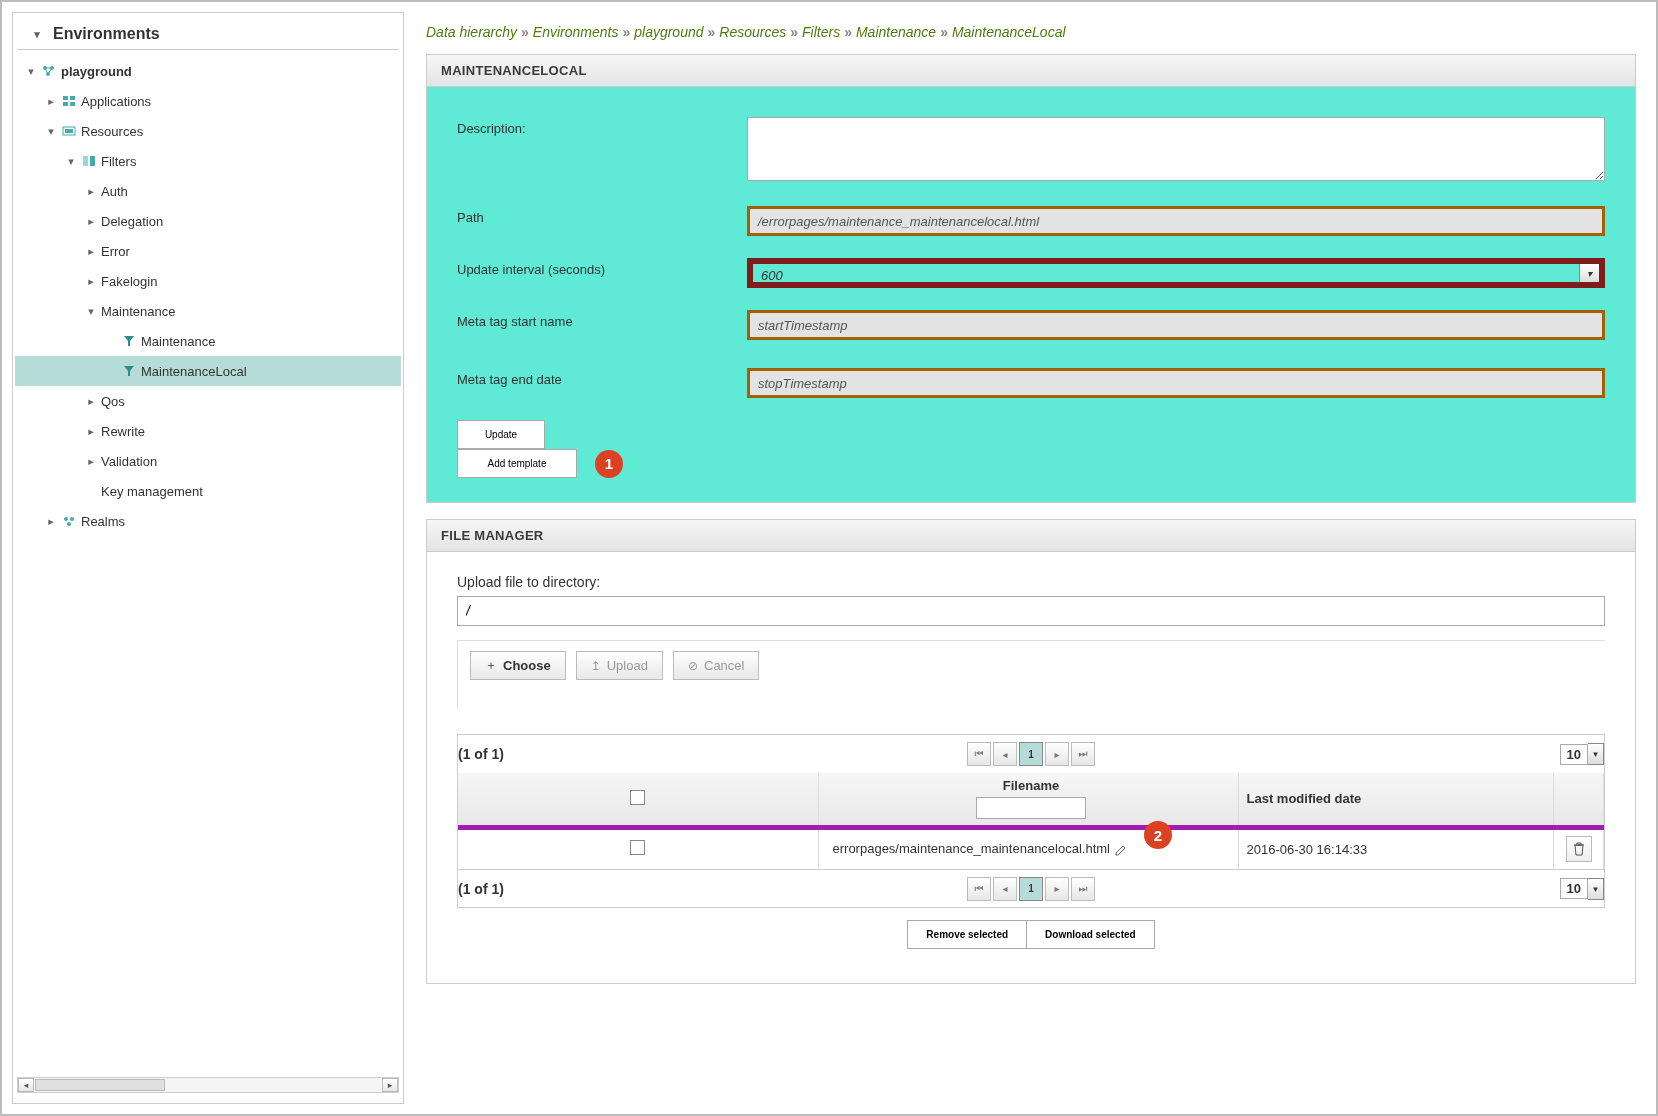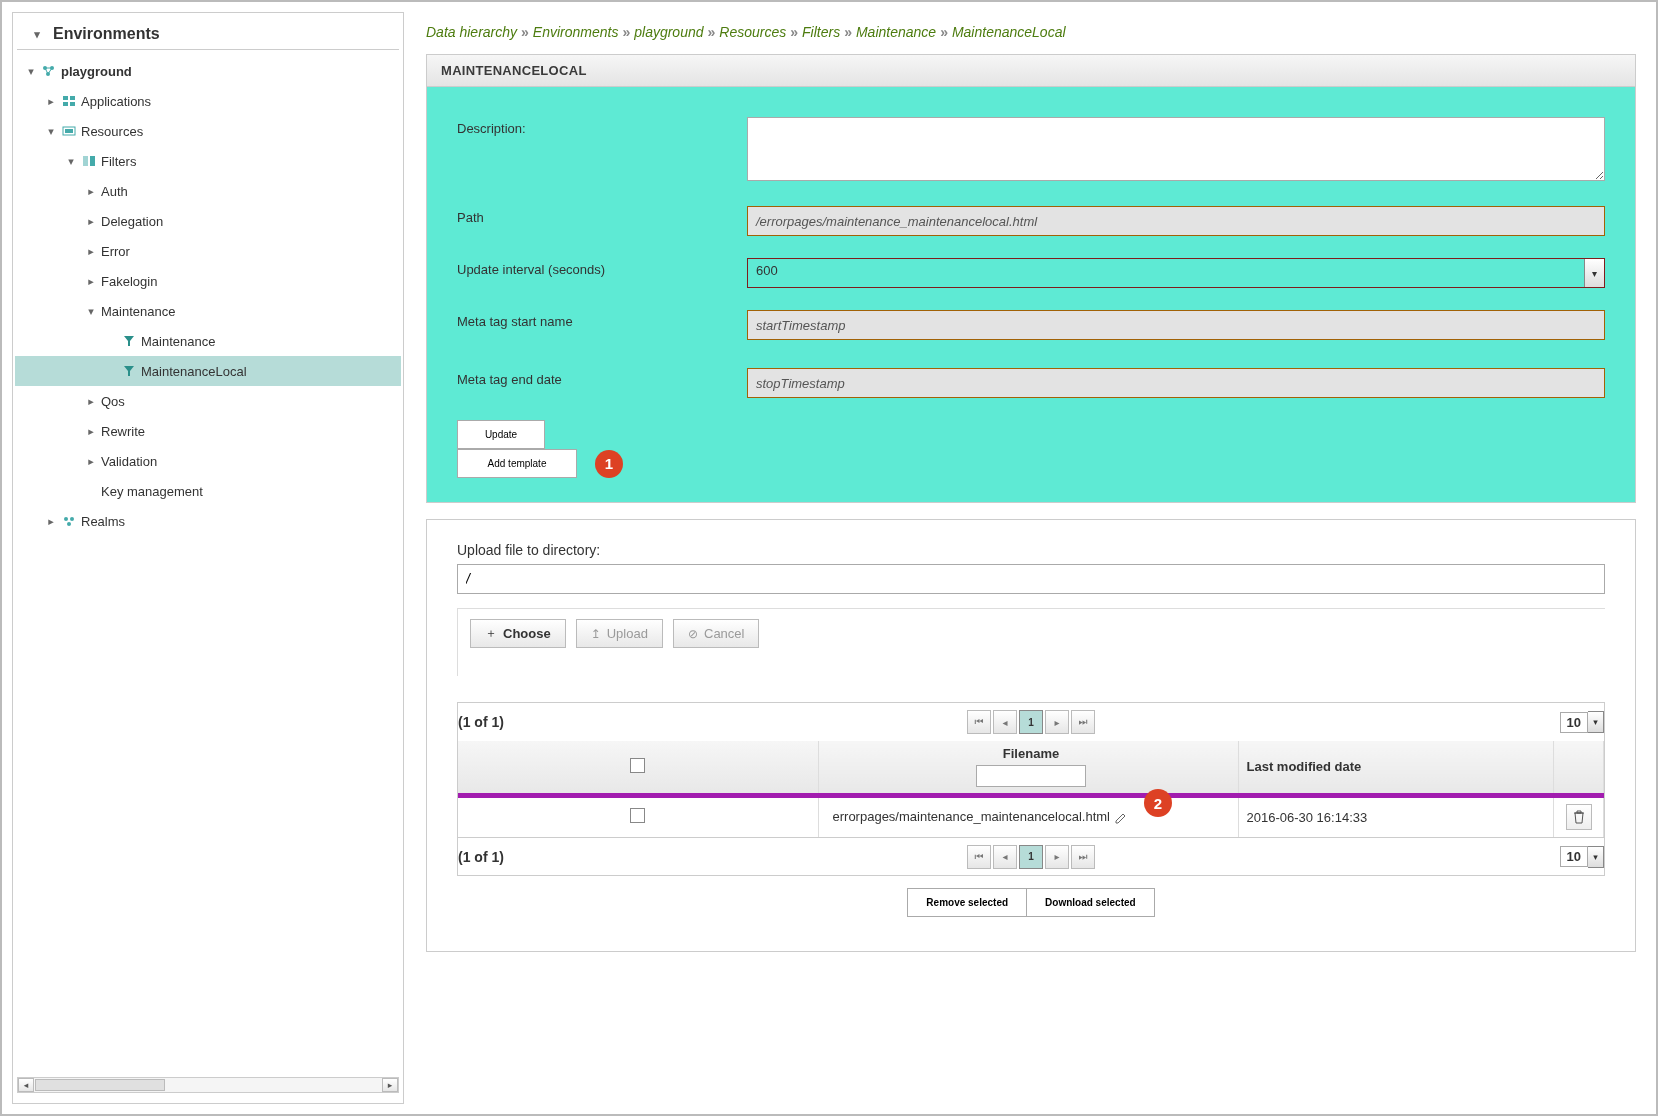--- a/index.html
+++ b/index.html
@@ -27,22 +27,22 @@
 
 .panel { border: 1px solid #ccc; margin-bottom: 16px; }
 .panel-header { background: linear-gradient(#f6f6f6, #e4e4e4); border-bottom: 1px solid #ccc; padding: 8px 14px; font-weight: bold; font-size: 13px; letter-spacing: 0.3px; color: #3a3a3a;}
 .panel-body { background: #5eead4; padding: 30px 30px 24px 30px; }
 
 .form-row { display: flex; align-items: flex-start; margin-bottom: 22px; }
 .form-row.compact { margin-bottom: 28px; }
 .form-label { width: 290px; padding-top: 4px; font-size: 13px; color: #333; }
 .form-field { flex: 1; }
 textarea.f-input { width: 100%; height: 64px; border: 1px solid #aaa; resize: both; padding: 4px; font-family: inherit; font-size: 13px; }
-.readonly { width: 100%; height: 30px; background: #e3e3e3; border: 1px solid #a16207; padding: 4px 8px; font-style: italic; color: #555; display:flex; align-items:center; font-size: 13px;}
-.select-wrap { width: 100%; height: 30px; border: 1px solid #7f1d1d; display: flex; color:#333;gap:40px;}
+.readonly { width: 100%; height: 30px; background: #e3e3e3; border: 3px solid #a16207; padding: 4px 8px; font-style: italic; color: #555; display:flex; align-items:center; font-size: 13px;}
+.select-wrap { width: 100%; height: 30px; border: 6px solid #7f1d1d; display: flex; font-style: italic; color:#333;gap:40px;}
 .select-wrap .val { flex:1; padding: 4px 8px; }
 .select-wrap .dd { width: 20px; border-left: 1px solid #888; background: linear-gradient(#fff,#ddd); display:flex; align-items:center; justify-content:center; font-size:10px; }
 
 .btn { border: 1px solid #aaa; background: #fff; padding: 8px 16px; font-size: 10px; cursor: pointer; }
 .btn-row { display: flex; gap: 0; flex-direction: column; align-items: flex-start; }
 .btn-row .btn { margin-bottom: 0; }
 .btn-row-h { display: flex; align-items: center; gap: 8px; }
 
 .badge { width: 28px; height: 28px; border-radius: 50%; background: #dd4124; color: #fff; font-weight: bold; display: inline-flex; align-items: center; justify-content: center; font-size: 15px; margin-left: 10px;}
 
@@ -265,20 +265,21 @@
         <button class="btn" style="width:88px;">Update</button>
         <div class="btn-row-h">
           <button class="btn" style="width:120px;">Add template</button>
           <span class="badge">1</span>
         </div>
       </div>
     </div>
   </div>
 
   <div class="panel">
+    <div class="panel-header">FILE MANAGER</div>
     <div class="fm-body">
       <div class="fm-label">Upload file to directory:</div>
       <input class="fm-path" value="/" style="">
       <div class="upload-box">
         <div class="tb-btn">
           <span class="ic">＋</span>
           <b>Choose</b>
         </div>
         <div class="tb-btn disabled">
           <span class="ic">↥</span>

